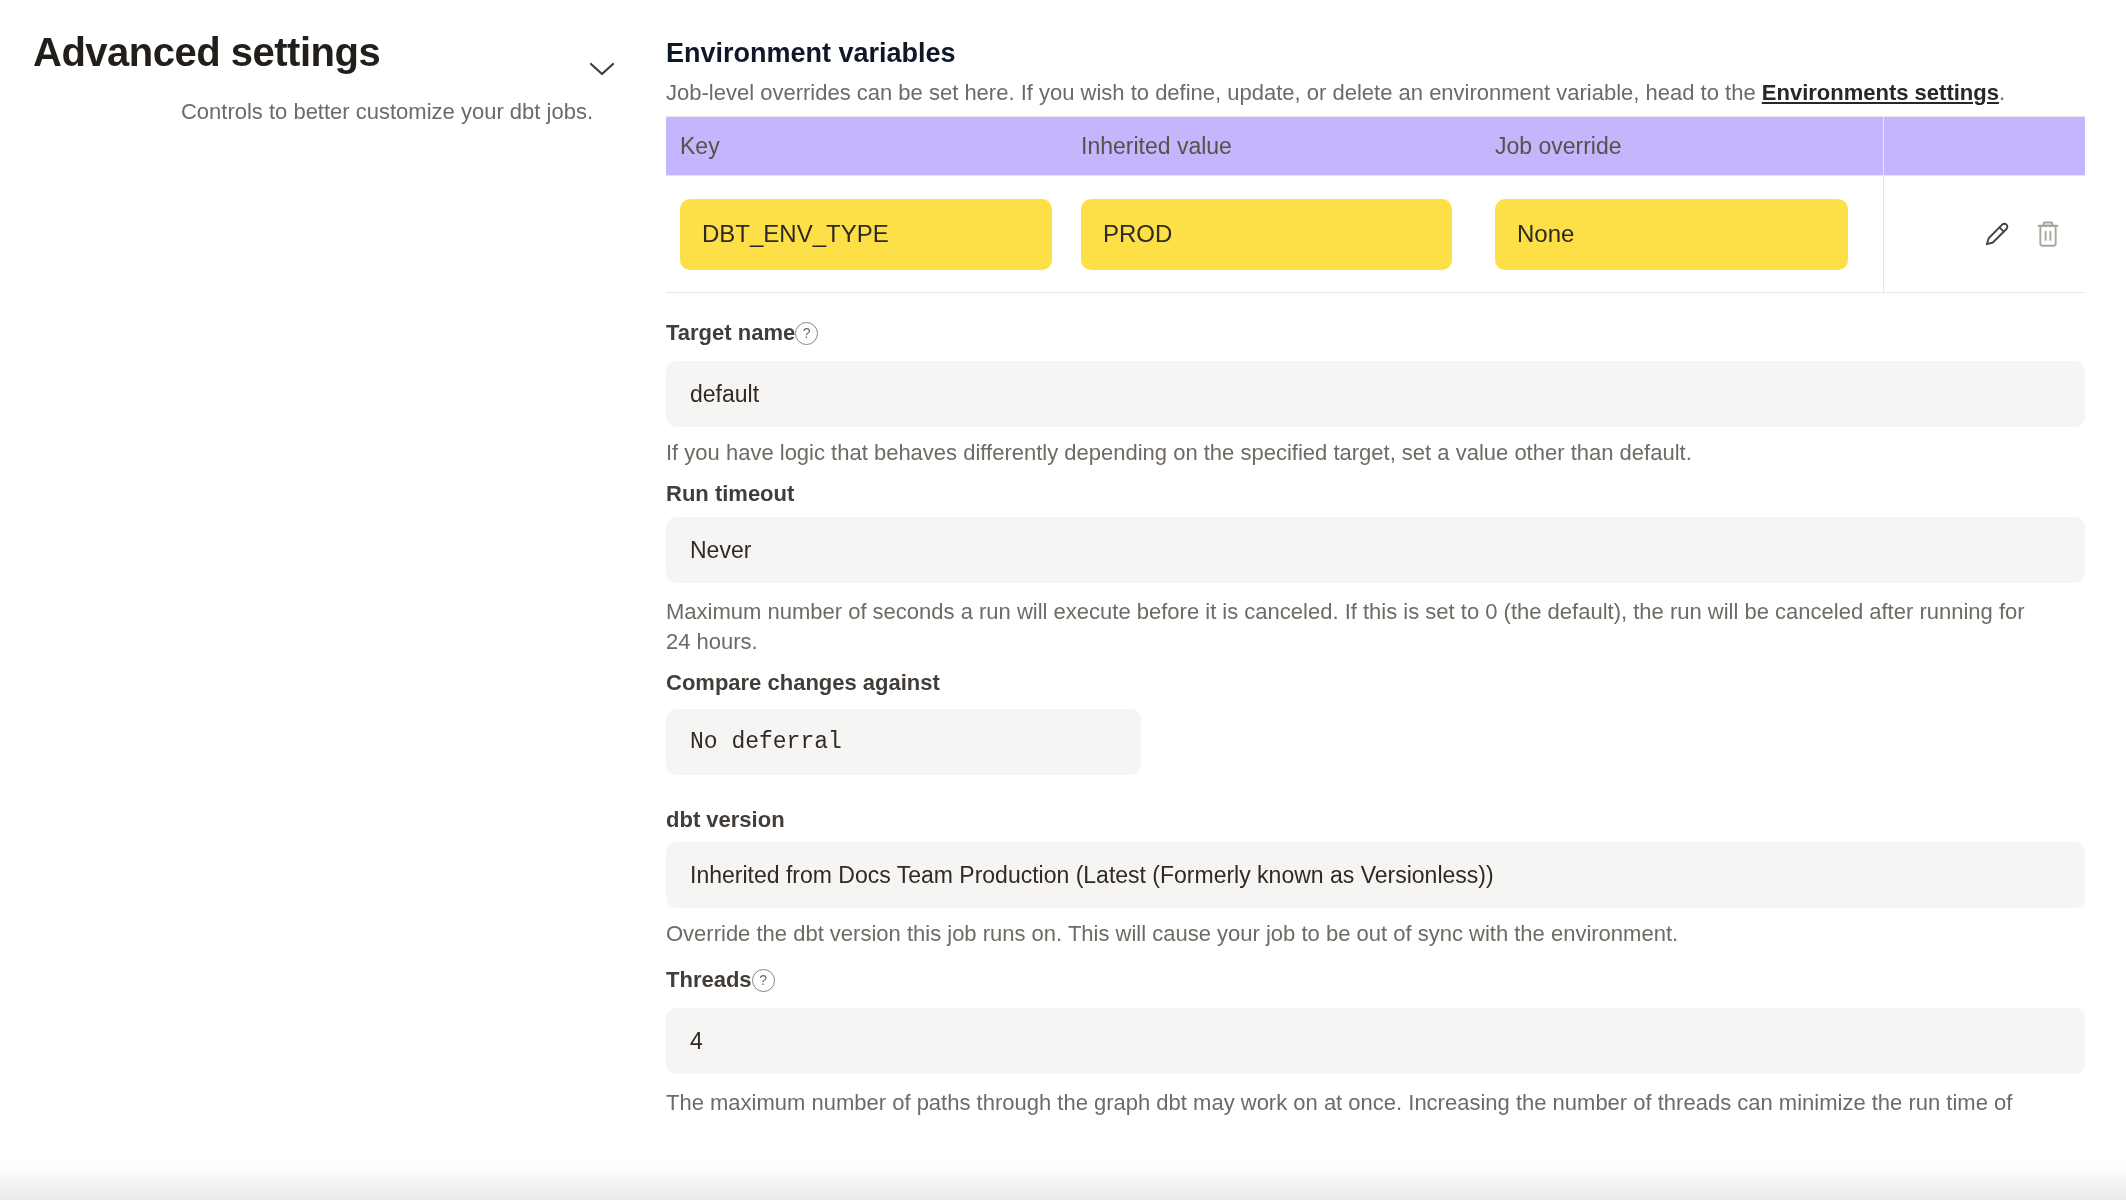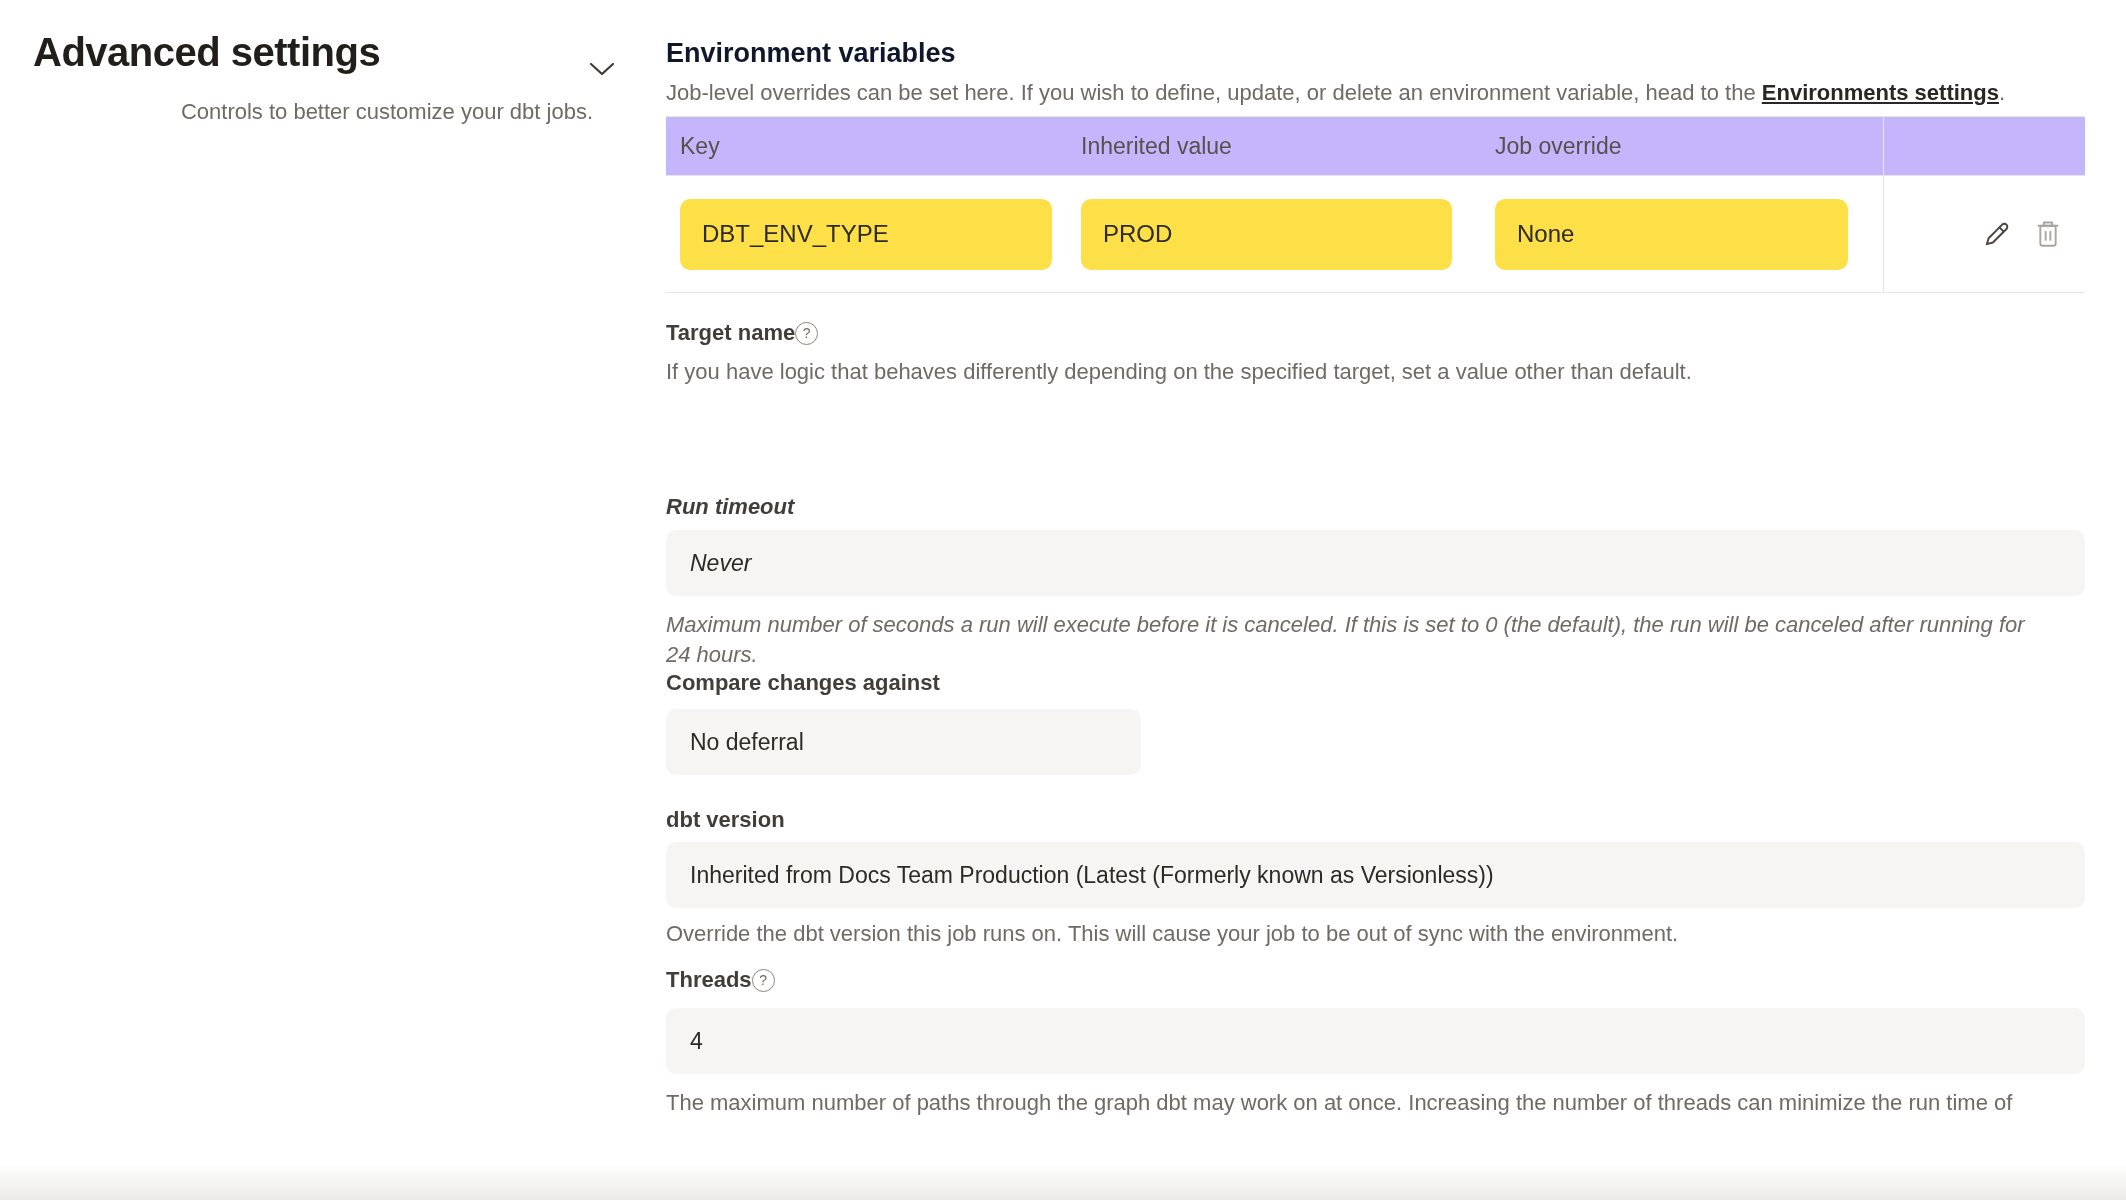--- a/index.html
+++ b/index.html
@@ -119,39 +119,40 @@
           </button>
         </div>
       </div>
     </div>
 
     <div class="abs" style="top:320px;">
       <div class="field-label">
         <span>Target name</span>
         <span class="help-circle">?</span>
       </div>
+      <div class="input-box" style="margin-top:15px;">default</div>
       <div class="help-text" style="margin-top:11px;">If you have logic that behaves differently depending on the specified target, set a value other than default.</div>
     </div>
 
-    <div class="abs" style="top:494px;font-style:italic;">
+    <div class="abs" style="top:481px;">
       <div class="field-label">
         <span>Run timeout</span>
       </div>
       <div class="input-box" style="margin-top:10px;">Never</div>
       <div class="help-text" style="margin-top:14px;">
         <div>Maximum number of seconds a run will execute before it is canceled. If this is set to 0 (the default), the run will be canceled after running for</div>
         <div>24 hours.</div>
       </div>
     </div>
 
     <div class="abs" style="top:670px;">
       <div class="field-label">
         <span>Compare changes against</span>
       </div>
-      <div class="input-box" style="margin-top:13px; width:475px;">No deferral</div>
+      <div class="input-box" style="margin-top:13px; width:475px;font-family:Liberation Mono, monospace;">No deferral</div>
     </div>
 
     <div class="abs" style="top:807px;">
       <div class="field-label">
         <span>dbt version</span>
       </div>
       <div class="input-box" style="margin-top:9px;">Inherited from Docs Team Production (Latest (Formerly known as Versionless))</div>
       <div class="help-text" style="margin-top:11px;">Override the dbt version this job runs on. This will cause your job to be out of sync with the environment.</div>
     </div>
 

